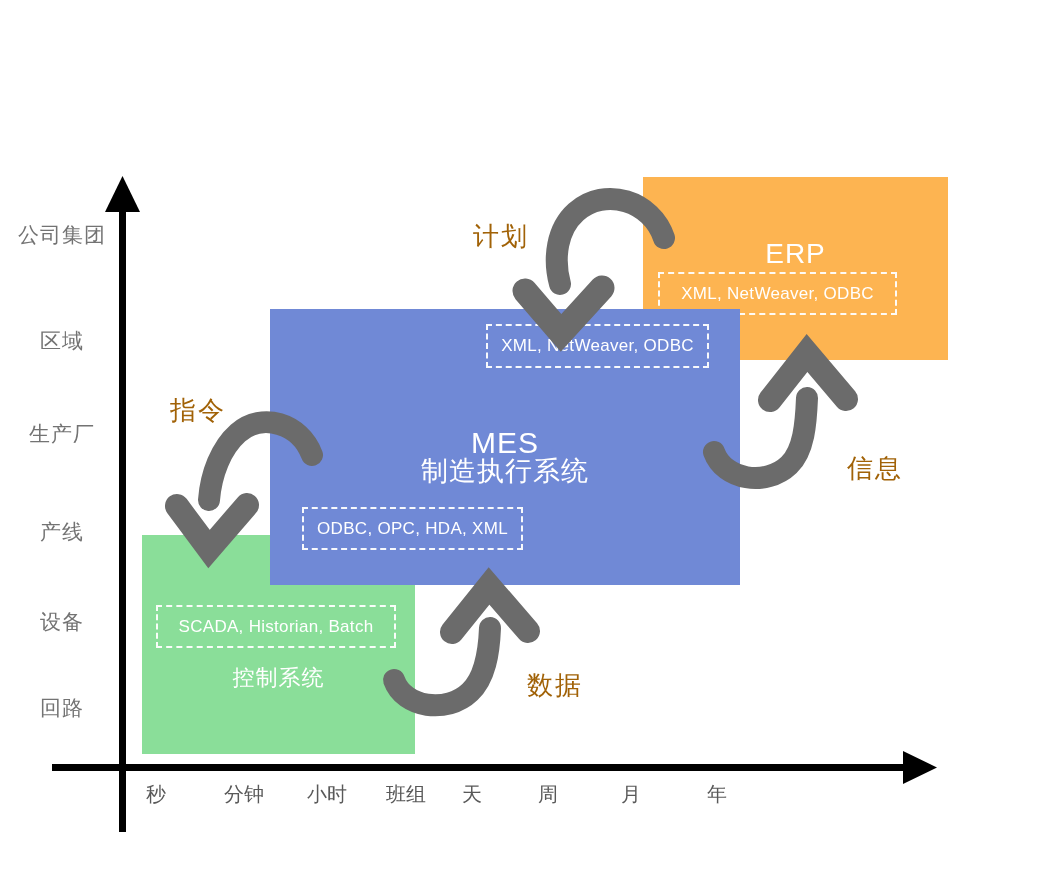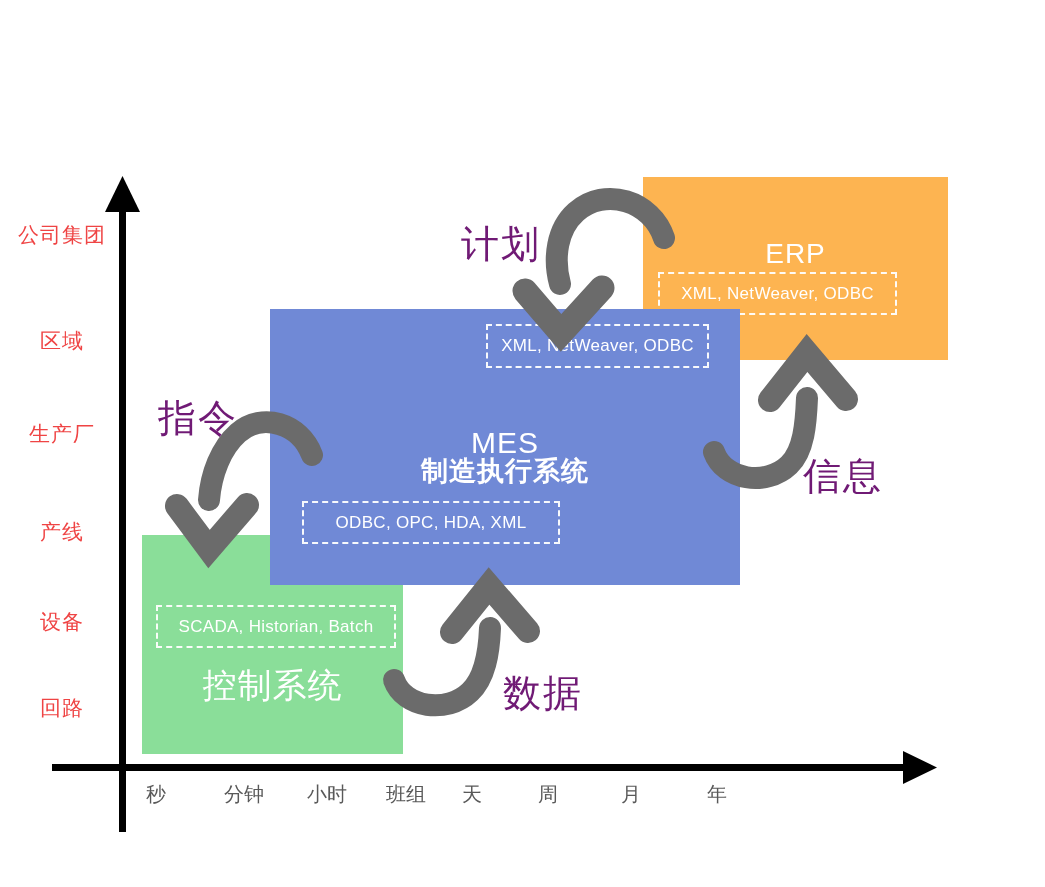--- a/index.html
+++ b/index.html
@@ -17,33 +17,33 @@
     pointer-events:none;
   }
   #axis-svg{z-index:0;}
   #arrow-svg{z-index:10;}
 
   
   .y-label{
     position:absolute;left:10px;width:104px;
     text-align:center;
     font-family:"Liberation Serif","DejaVu Serif",serif;
-    font-size:21px;color:#ef4444;line-height:1.1;
+    font-size:21px;color:#737373;line-height:1.1;
     letter-spacing:1px;
   }
   .x-label{
     position:absolute;top:783px;width:80px;
     text-align:center;
     font-family:"Liberation Serif","DejaVu Serif",serif;
     font-size:20px;color:#595959;line-height:1.1;
   }
 
   
   .sysbox{position:absolute;}
-  #box-control{left:142px;top:535px;width:261px;height:219px;background:#8ade99;z-index:1;}
+  #box-control{left:142px;top:535px;width:261px;height:219px;background:#8ade99;z-index:1;padding-left:12px;}
   #box-erp    {left:643px;top:177px;width:305px;height:183px;background:#fdb451;z-index:1;}
   #box-mes    {left:270px;top:309px;width:470px;height:276px;background:#7089d6;z-index:2;}
 
   .box-title{
     position:absolute;left:0;width:100%;
     text-align:center;color:#ffffff;
     font-family:"Liberation Sans","DejaVu Sans",sans-serif;
     font-weight:400;letter-spacing:1px;
   }
   .iface{
@@ -51,43 +51,43 @@
     border:2px dashed rgba(255,255,255,.95);
     color:#ffffff;
     font-size:17px;
     display:flex;align-items:center;justify-content:center;
     white-space:nowrap;
     letter-spacing:.3px;
   }
 
   
   #control-iface{left:14px;top:70px;width:240px;height:43px;}
-  #control-title{top:128px;font-size:34px;font-weight:300;}
+  #control-title{top:128px;font-size:22px;font-weight:300;}
 
   
   #mes-iface-top{left:216px;top:15px;width:223px;height:44px;}
   #mes-title{top:107px;font-size:30px;margin-top:10px;}
-  #mes-subtitle{top:144px;font-size:27px;font-weight:700;}
-  #mes-iface-bottom{left:32px;top:192px;width:258px;height:43px;}
+  #mes-subtitle{top:144px;font-size:27px;font-weight:400;}
+  #mes-iface-bottom{left:32px;top:198px;width:221px;height:43px;}
 
   
   #erp-title{top:61px;font-size:28px;}
   #erp-iface{left:15px;top:95px;width:239px;height:43px;}
 
   
   .flow-label{
     position:absolute;width:120px;text-align:center;
     font-family:"Liberation Serif","DejaVu Serif",serif;
-    font-size:38px;color:#701a75;z-index:11;
+    font-size:26px;color:#a16207;z-index:11;
     letter-spacing:2px;
   }
   #flow-plan   {left:441px;top:219px;}
   #flow-command{left:138px;top:393px;}
-  #flow-data   {left:483px;top:668px;}
-  #flow-info   {left:783px;top:451px;}
+  #flow-data   {left:495px;top:668px;}
+  #flow-info   {left:783px;top:451px;text-align:right;}
 </style>
 </head>
 <body>
 
 <div id="canvas">
 
   <svg id="axis-svg" viewBox="0 0 1045 887" xmlns="http://www.w3.org/2000/svg">
     <g fill="#000000">
       <rect x="119" y="202" width="7" height="630"></rect>
       <polygon points="122.5,176 105,212 140,212"></polygon>

